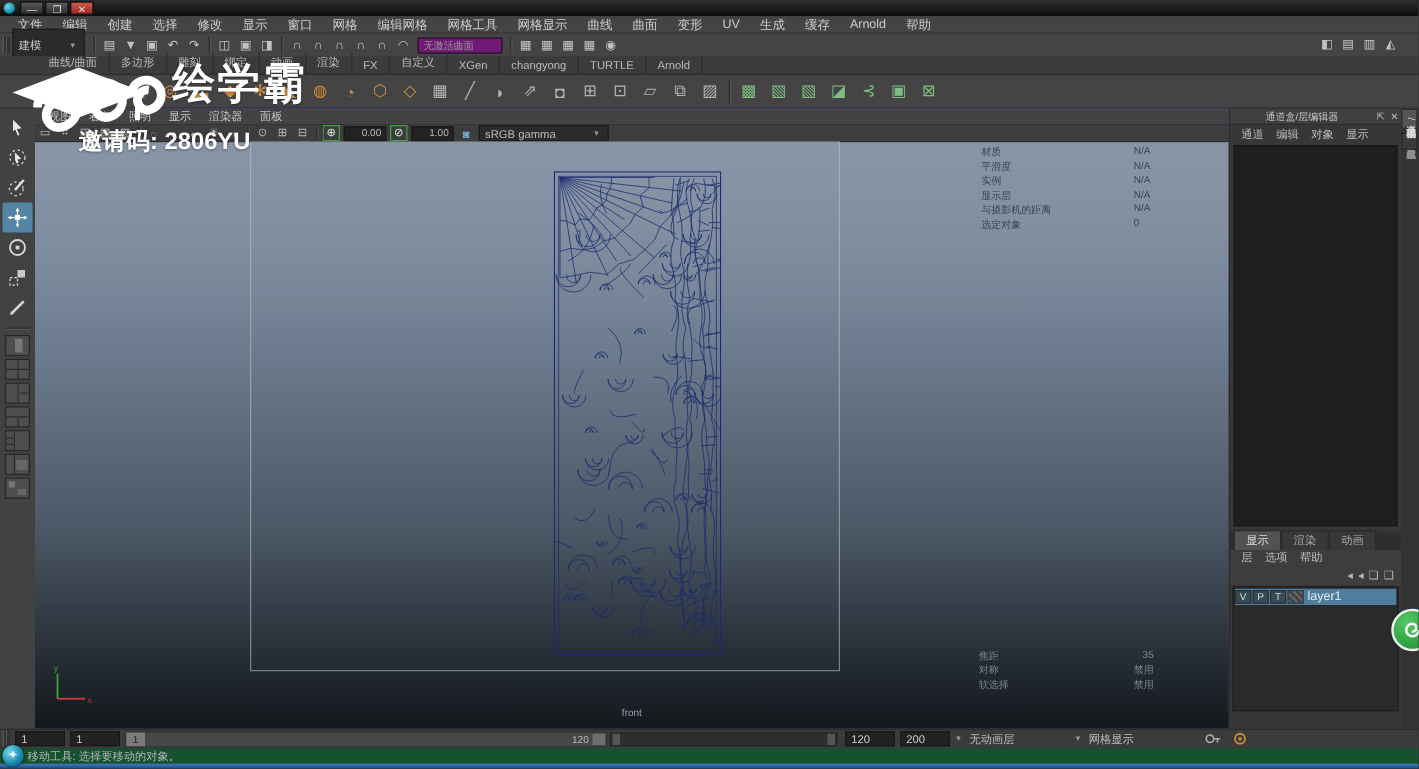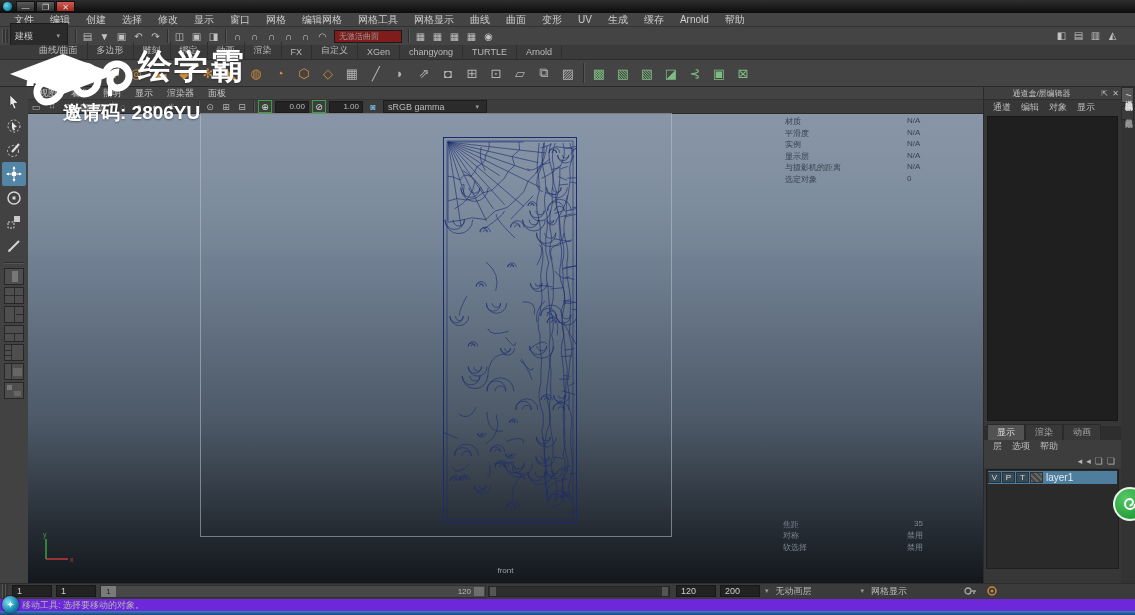--- a/index.html
+++ b/index.html
@@ -26,21 +26,21 @@
   
   .statusline { position:absolute; left:0; top:27px; width:1135px; height:18px; background:#444;
     display:flex; align-items:center; }
   .grip { width:6px; height:14px; margin:0 2px;
     background:repeating-linear-gradient(90deg,#555 0 1px,#333 1px 3px); }
   .mode-dd { width:58px; height:26px; background:#2b2b2b; border:1px solid #1d1d1d; color:#ccc;
     font-size:9px; display:flex; align-items:center; justify-content:space-between; padding:0 4px; margin-right:4px; }
   .sep { width:1px; height:14px; background:#2e2e2e; margin:0 3px; box-shadow:1px 0 0 #555; }
   .ico { width:15px; height:15px; display:flex; align-items:center; justify-content:center;
     font-size:10px; color:#c2c2c2; margin:0 1px; border-radius:2px; }
-  .live-field { width:68px; height:13px; background:#7f1d1d; border:1px solid #1a1a1a; color:#9a9a9a;
+  .live-field { width:68px; height:13px; background:#701a75; border:1px solid #1a1a1a; color:#9a9a9a;
     font-size:8px; display:flex; align-items:center; padding:0 4px; margin:0 3px;text-align:center; }
   .sl-right { position:absolute; right:14px; top:1px; display:flex; }
 
   
   .shelftabs { position:absolute; left:0; top:45px; width:1135px; height:15px; background:#3b3b3b;
     display:flex; align-items:flex-end; padding-left:30px; border-bottom:1px solid #2c2c2c; }
   .stab { font-size:9px; color:#bbb; padding:2px 9px; border-right:1px solid #2e2e2e; }
   .shelf { position:absolute; left:0; top:60px; width:1135px; height:27px; background:#444;
     display:flex; align-items:center; padding-left:28px; border-bottom:1px solid #2a2a2a; }
   .shelf .sic { width:22px; height:22px; display:flex; align-items:center; justify-content:center;
@@ -133,21 +133,21 @@
   .tl-end { position:absolute; right:14px; top:0; font-size:8px; color:#bbb; line-height:11px; }
   .tl-block { position:absolute; right:1px; top:1px; width:10px; height:9px; background:#6e6e6e; }
   .rangebar { width:182px; height:11px; background:#2e2e2e; border:1px solid #252525; position:relative; margin-right:4px; }
   .rhandle { position:absolute; top:0; width:6px; height:9px; background:#555; }
   .caret { font-size:7px; color:#999; margin:0 3px; }
   .anim-dd { width:86px; height:12px; background:#3b3b3b; color:#bbb; font-size:9px; display:flex;
     align-items:center; padding:0 4px; }
   .tr-icons { display:flex; gap:8px; margin-left:10px; align-items:center; }
 
   
-  .helpline { position:absolute; left:0; top:598px; width:1135px; height:13px; background:#6d28d9;
+  .helpline { position:absolute; left:0; top:598px; width:1135px; height:13px; background:#14532d;
     display:flex; align-items:center; border-top:1px solid #3a3a3a; }
   .helpline .htext { font-size:9px; color:#b5b5b5; margin-left:22px; }
   .bluestrip { position:absolute; left:0; top:611px; width:1135px; height:4px;
     background:linear-gradient(#3f7ec0,#17497f); }
   .taskbar-maya { position:absolute; left:2px; top:596px; width:17px; height:17px; border-radius:50%;
     background:radial-gradient(circle at 35% 35%, #7adcf0, #0e7fa5 65%, #085f80); box-shadow:0 0 2px #000;
     color:#eafcff; font-size:10px; text-align:center; line-height:17px; }
 
   
   .wm { position:absolute; left:8px; top:26px; width:320px; height:100px; pointer-events:none; z-index:50; }

